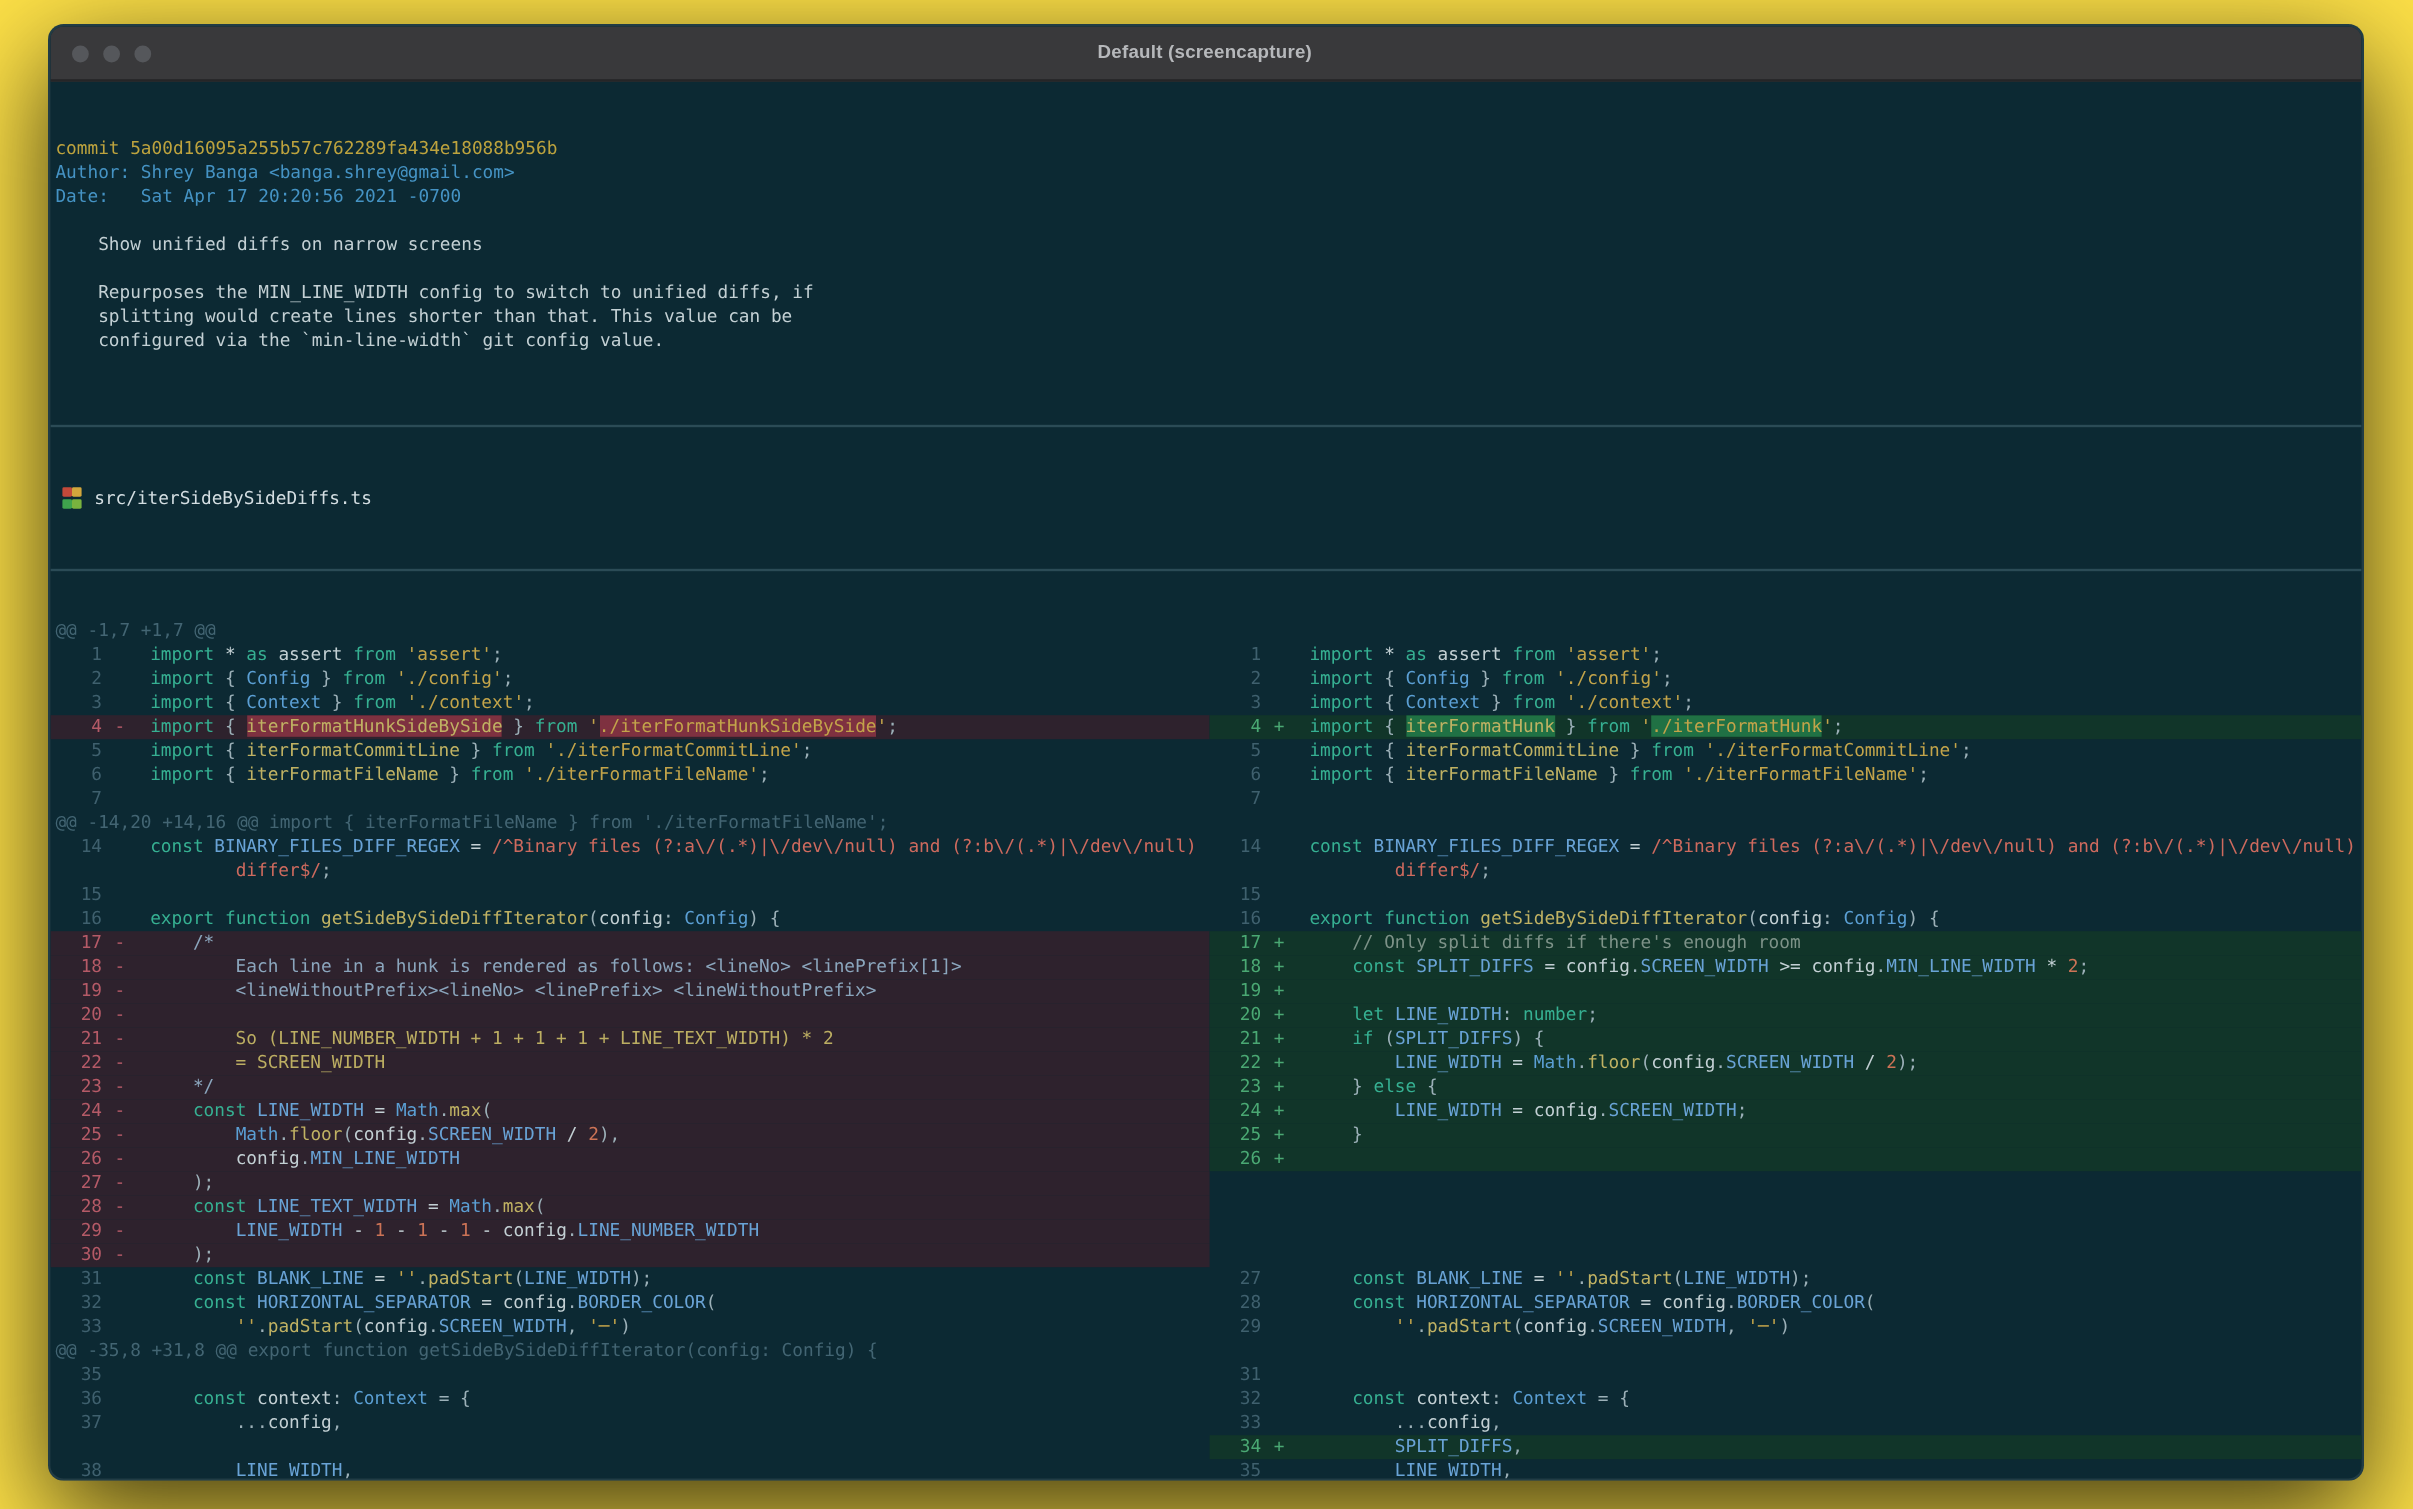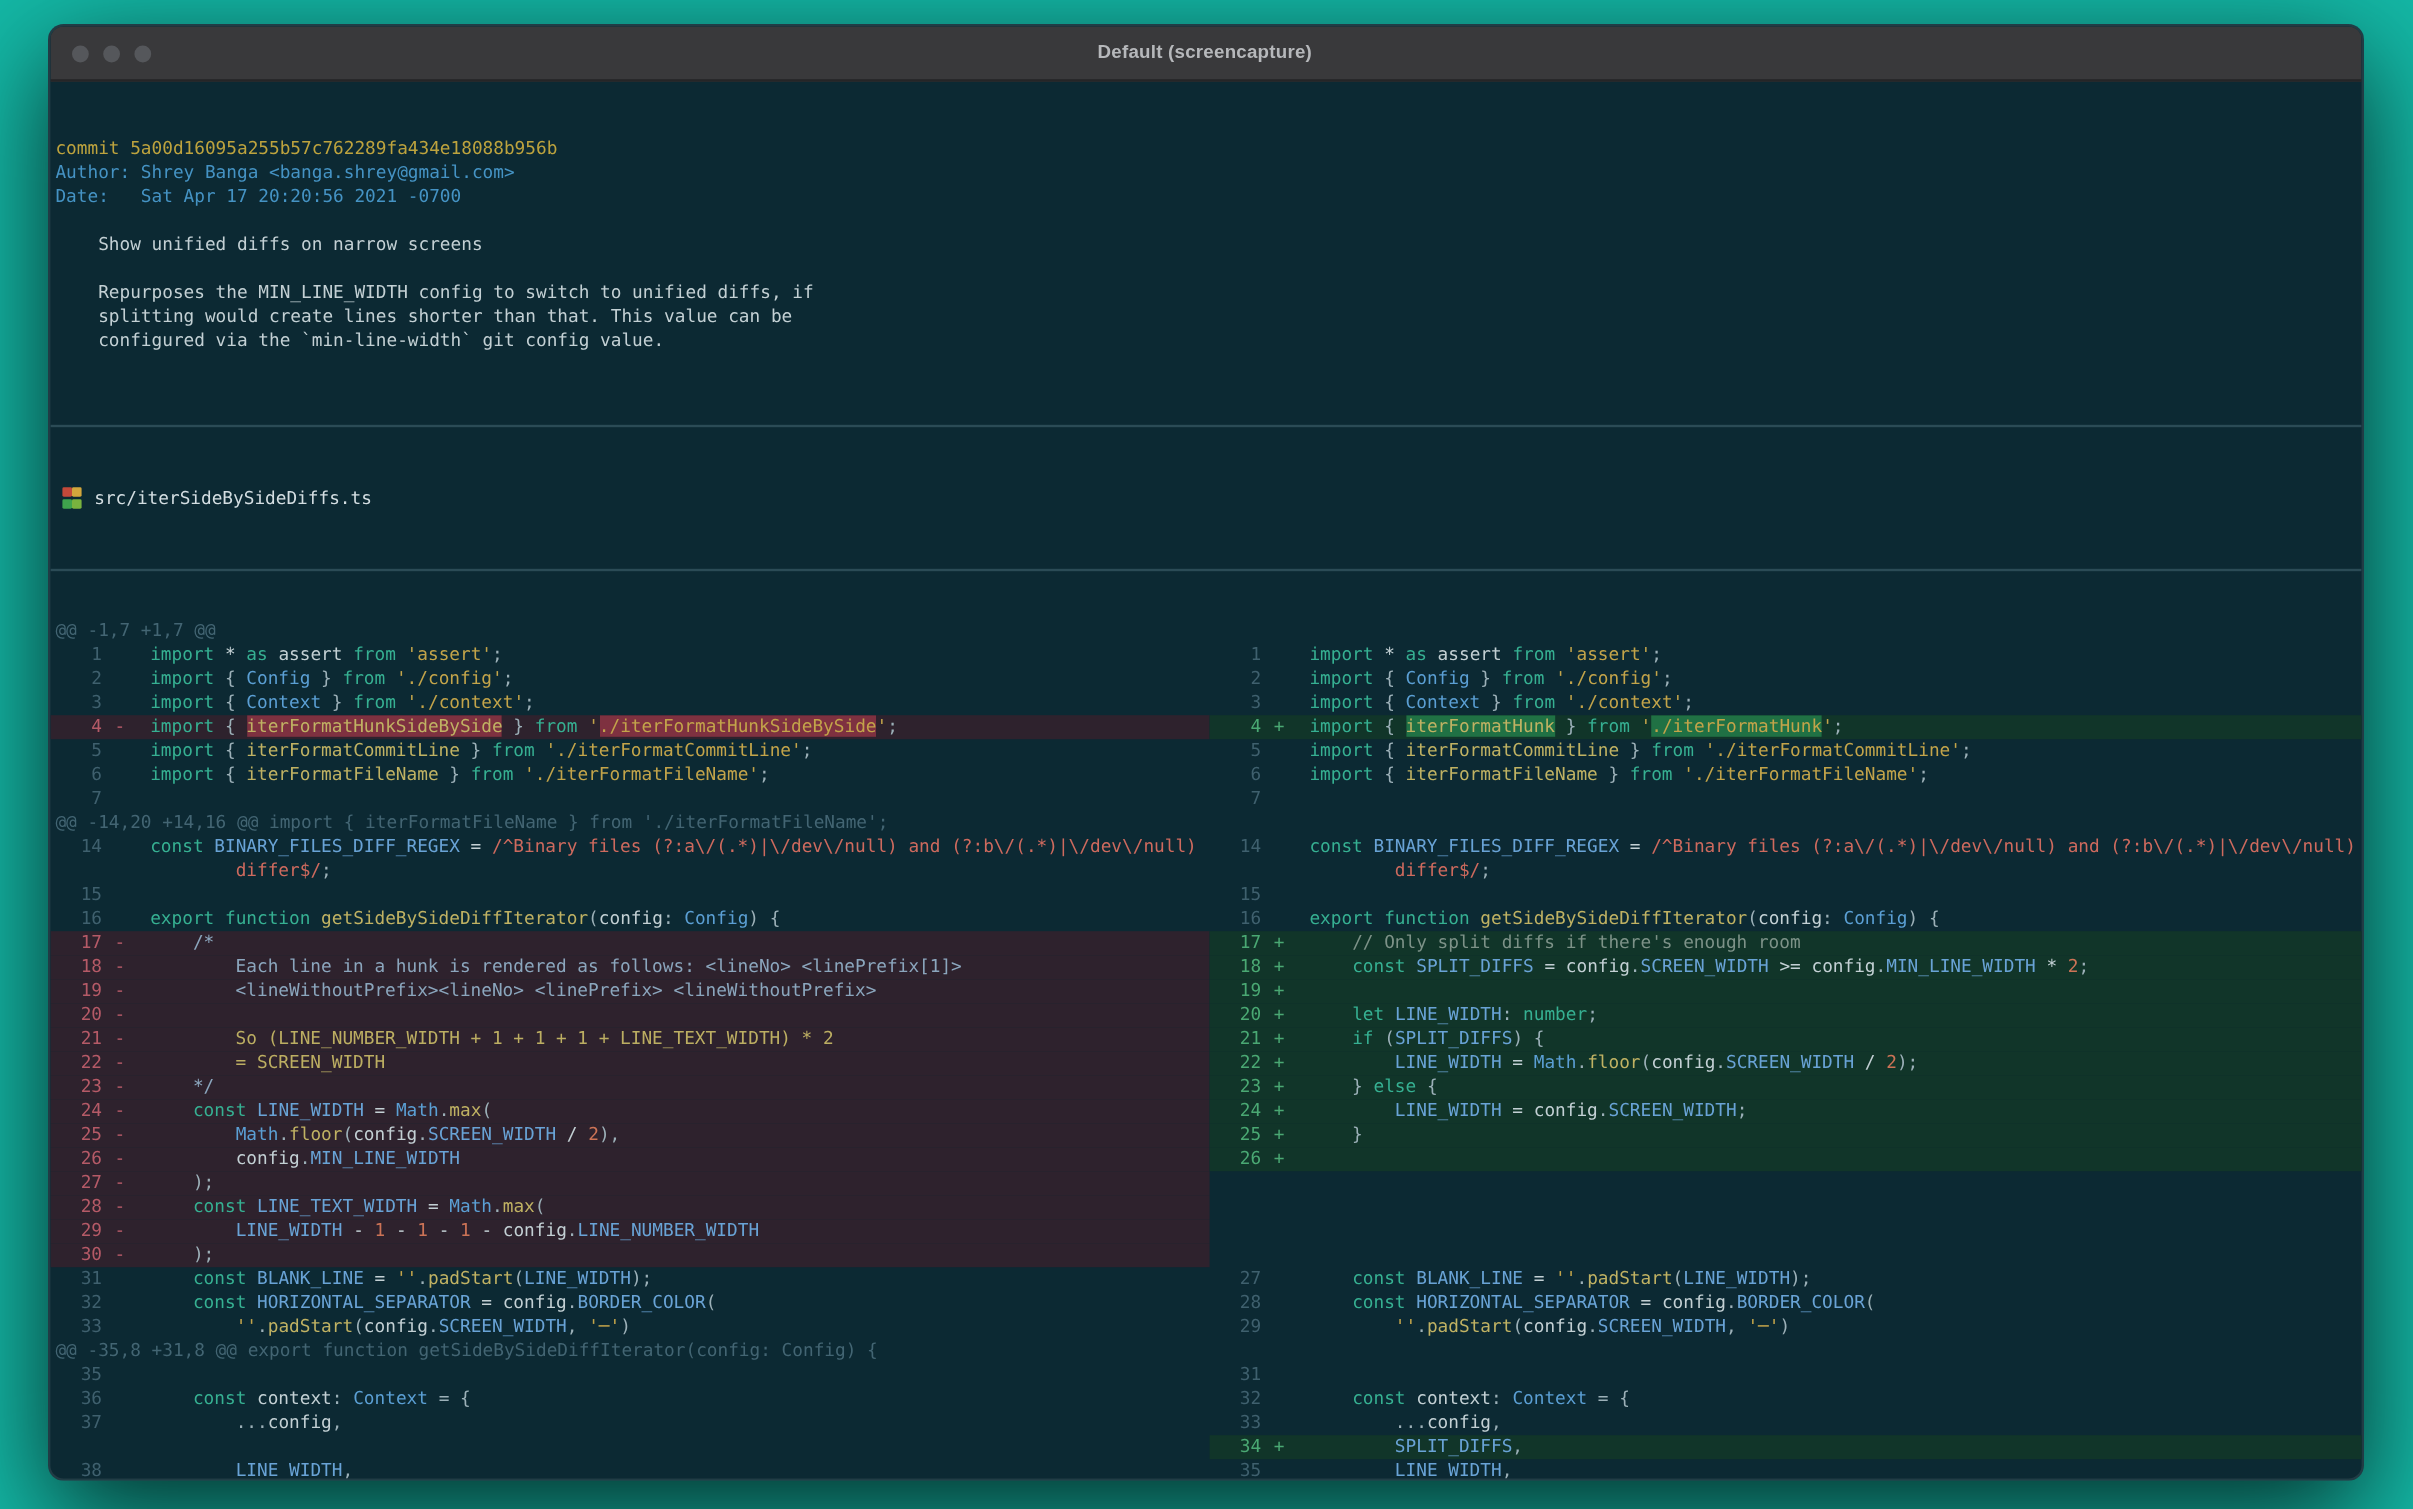--- a/index.html
+++ b/index.html
@@ -1,17 +1,17 @@
 <!DOCTYPE html>
 <html style="--term-bg: #0c2933; --fg: #c3d0d4; --pu: #9cb0b8; --kw: #36b092; --ty: #5b9fd4; --cn: #69a3d6; --fn: #c0b263; --str: #c3a44a; --re: #ce6a5e; --nu: #cc7356; --cm: #7d9288; --cd: #8ba6bd; --cy: #bcae62; --hash: #bda33e; --meta: #4593c4; --hunk: #436573; --num: #3f606e; --del-bg: #2e222d; --add-bg: #113529; --del-num: #b55a67; --add-num: #4aa873; --hl-del: #7e3140; --hl-add: #207144; --sep: #2b4b56; --cursor: #ccd8dc;font-size:10.4px"><head>
 <meta charset="utf-8">
 <style>
   * { margin:0; padding:0; box-sizing:border-box; }
   html,body { background:#000; }
-  .viewport { position:relative; width:2413px; height:1509px; background:#14b8a6; overflow:hidden; }
+  .viewport { position:relative; width:2413px; height:1509px; background:#fde047; overflow:hidden; }
   .scale { position:absolute; left:0; top:0; width:1006px; height:629px; transform:scale(2.4); transform-origin:0 0; }
 
   .window {
     position:absolute; left:19.5px; top:9.7px; width:965px; height:607px;
     border-radius:6.5px; overflow:hidden; background:var(--term-bg);
     border:0.6px solid rgba(255,255,255,0.09);
     box-shadow:0 14.3px 45px rgba(0,0,0,0.75);
   }
   .titlebar {
     height:23.4px; background:#39393b; border-bottom:0.6px solid #252527;

